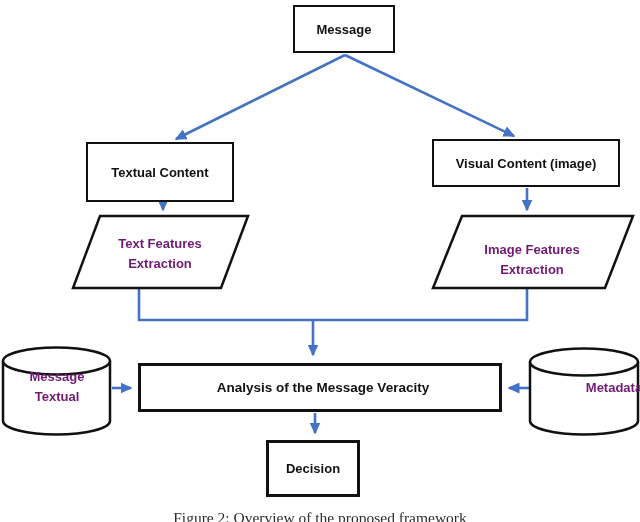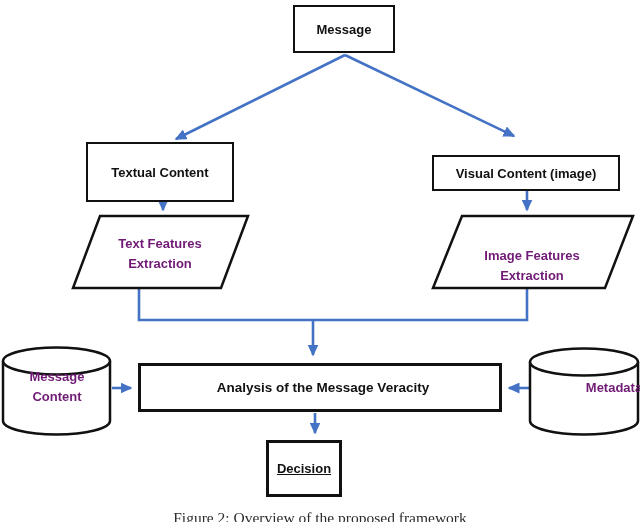--- a/index.html
+++ b/index.html
@@ -26,25 +26,25 @@
     font-size:13px;
     box-sizing:border-box;
   }
   .shape-label{
     position:absolute;
     display:flex;flex-direction:column;align-items:center;justify-content:center;
     text-align:center;font-weight:bold;color:#701a75;font-size:13px;line-height:1.55;
   }
   #message-box    {left:293px;top:5px;  width:102px;height:48px;}
   #textual-box    {left:86px; top:142px;width:148px;height:60px;}
-  #visual-box     {left:432px;top:155px;width:188px;height:36px;}
+  #visual-box     {left:432px;top:139px;width:188px;height:48px;}
   #analysis-box   {left:138px;top:363px;width:364px;height:49px;font-size:13.5px;border-width:3px;padding-left:6px;}
-  #decision-box   {left:266px;top:440px;width:76px; height:57px;border-width:3px;text-decoration:underline;}
+  #decision-box   {left:266px;top:440px;width:94px; height:57px;border-width:3px;}
   #text-feat-label {left:85px; top:226px;width:150px;height:56px;}
-  #image-feat-label{left:447px;top:238px;width:170px;height:56px;}
+  #image-feat-label{left:447px;top:232px;width:170px;height:56px;}
   #corpus-label   {left:8px;  top:360px;width:98px; height:54px;}
   #metadata-label {left:532px;top:374px;width:104px;height:28px;margin-left:30px;}
   #caption{
     position:absolute;left:0;top:509px;width:640px;
     text-align:center;
     font-family:"Liberation Serif","DejaVu Serif",serif;
     font-size:15.5px;color:#2b2b2b;
     white-space:nowrap;
   }
 </style>
@@ -111,21 +111,21 @@
     <span>Text Features</span>
     <span>Extraction</span>
   </div>
   <div class="shape-label" id="image-feat-label">
     <span>Image Features</span>
     <span>Extraction</span>
   </div>
 
   <div class="shape-label" id="corpus-label">
     <span>Message</span>
-    <span>Content</span>
+    <span>Textual</span>
   </div>
   <div class="shape-label" id="metadata-label">
     <span>Metadata</span>
   </div>
 
   <div id="caption">Figure 2: Overview of the proposed framework</div>
 
 </div>
 
 </body></html>

